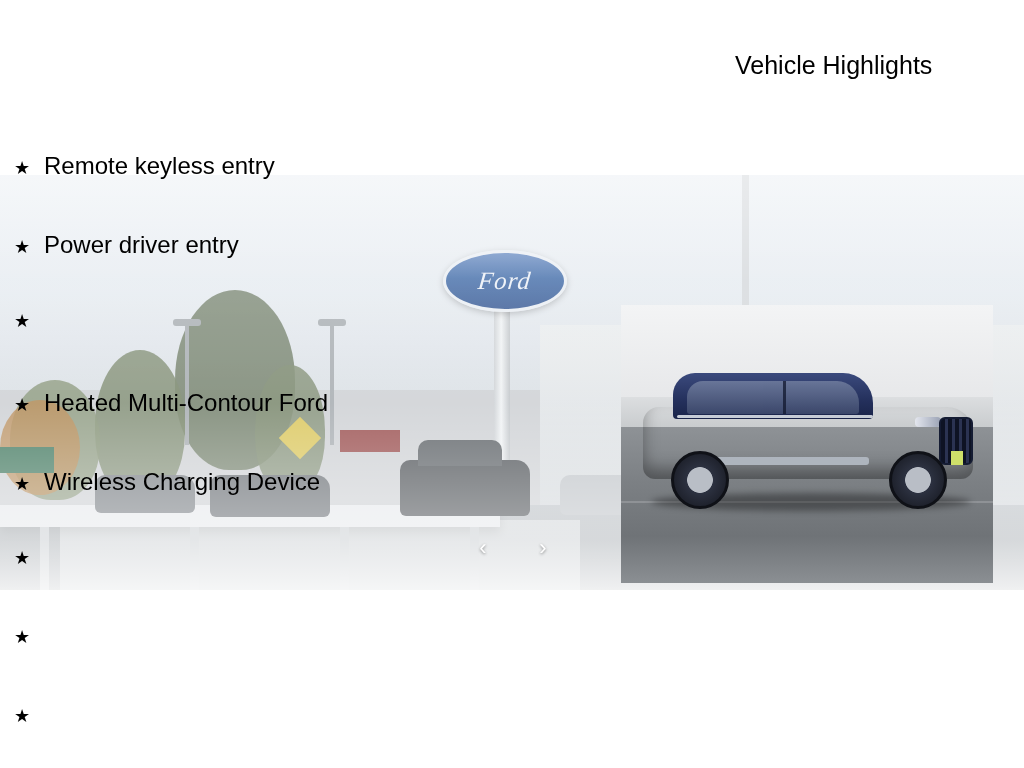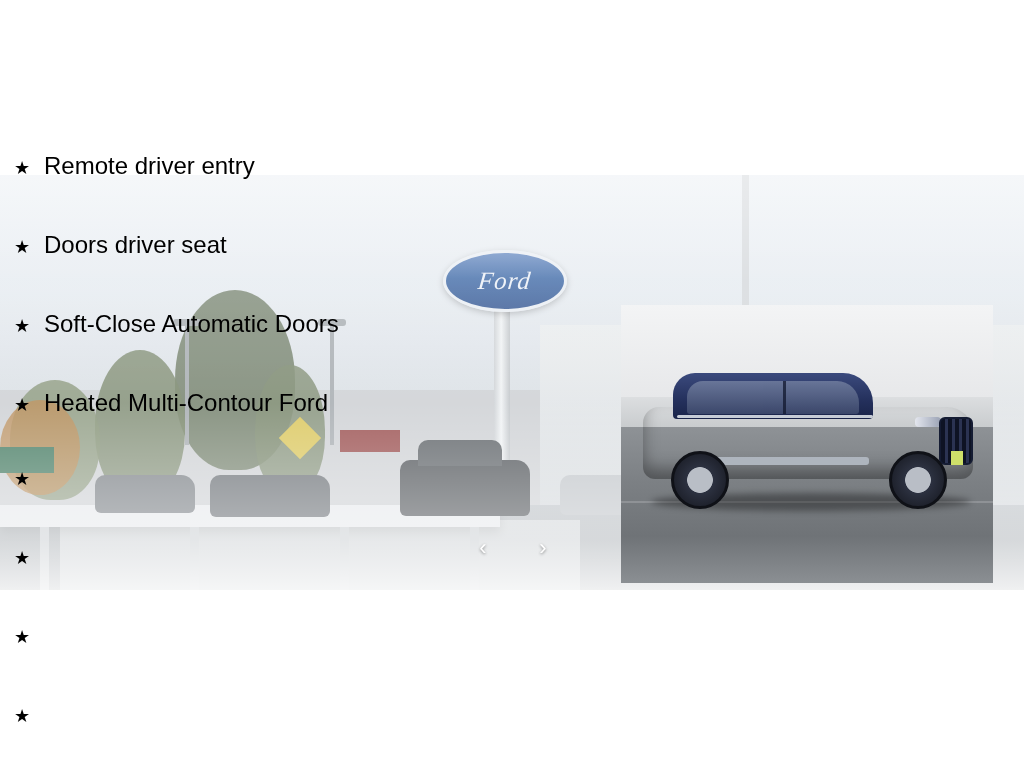--- a/index.html
+++ b/index.html
@@ -355,40 +355,41 @@
       <div class="suv-chrome"></div>
       <div class="suv-rocker"></div>
       <div class="suv-headlight"></div>
       <div class="suv-grille"></div>
       <div class="suv-wheel rear"></div>
       <div class="suv-wheel front"></div>
     </div>
     <div class="vp-sticker"></div>
   </div>
 
+  <div class="section-title">Vehicle Highlights</div>
 
   <ul class="highlights">
     <li class="highlight-item">
       <span class="star-icon">★</span>
-      <span class="highlight-label">Remote driver entry</span>
-    </li>
-    <li class="highlight-item">
-      <span class="star-icon">★</span>
-      <span class="highlight-label">Doors driver seat</span>
-    </li>
-    <li class="highlight-item">
-      <span class="star-icon">★</span>
-      <span class="highlight-label">Soft-Close Automatic Doors</span>
+      <span class="highlight-label">Remote keyless entry</span>
+    </li>
+    <li class="highlight-item">
+      <span class="star-icon">★</span>
+      <span class="highlight-label">Power driver entry</span>
+    </li>
+    <li class="highlight-item">
+      <span class="star-icon">★</span>
     </li>
     <li class="highlight-item">
       <span class="star-icon">★</span>
       <span class="highlight-label">Heated Multi-Contour Ford</span>
     </li>
     <li class="highlight-item">
       <span class="star-icon">★</span>
+      <span class="highlight-label">Wireless Charging Device</span>
     </li>
     <li class="highlight-item">
       <span class="star-icon">★</span>
     </li>
     <li class="highlight-item">
       <span class="star-icon">★</span>
     </li>
     <li class="highlight-item">
       <span class="star-icon">★</span>
     </li>

